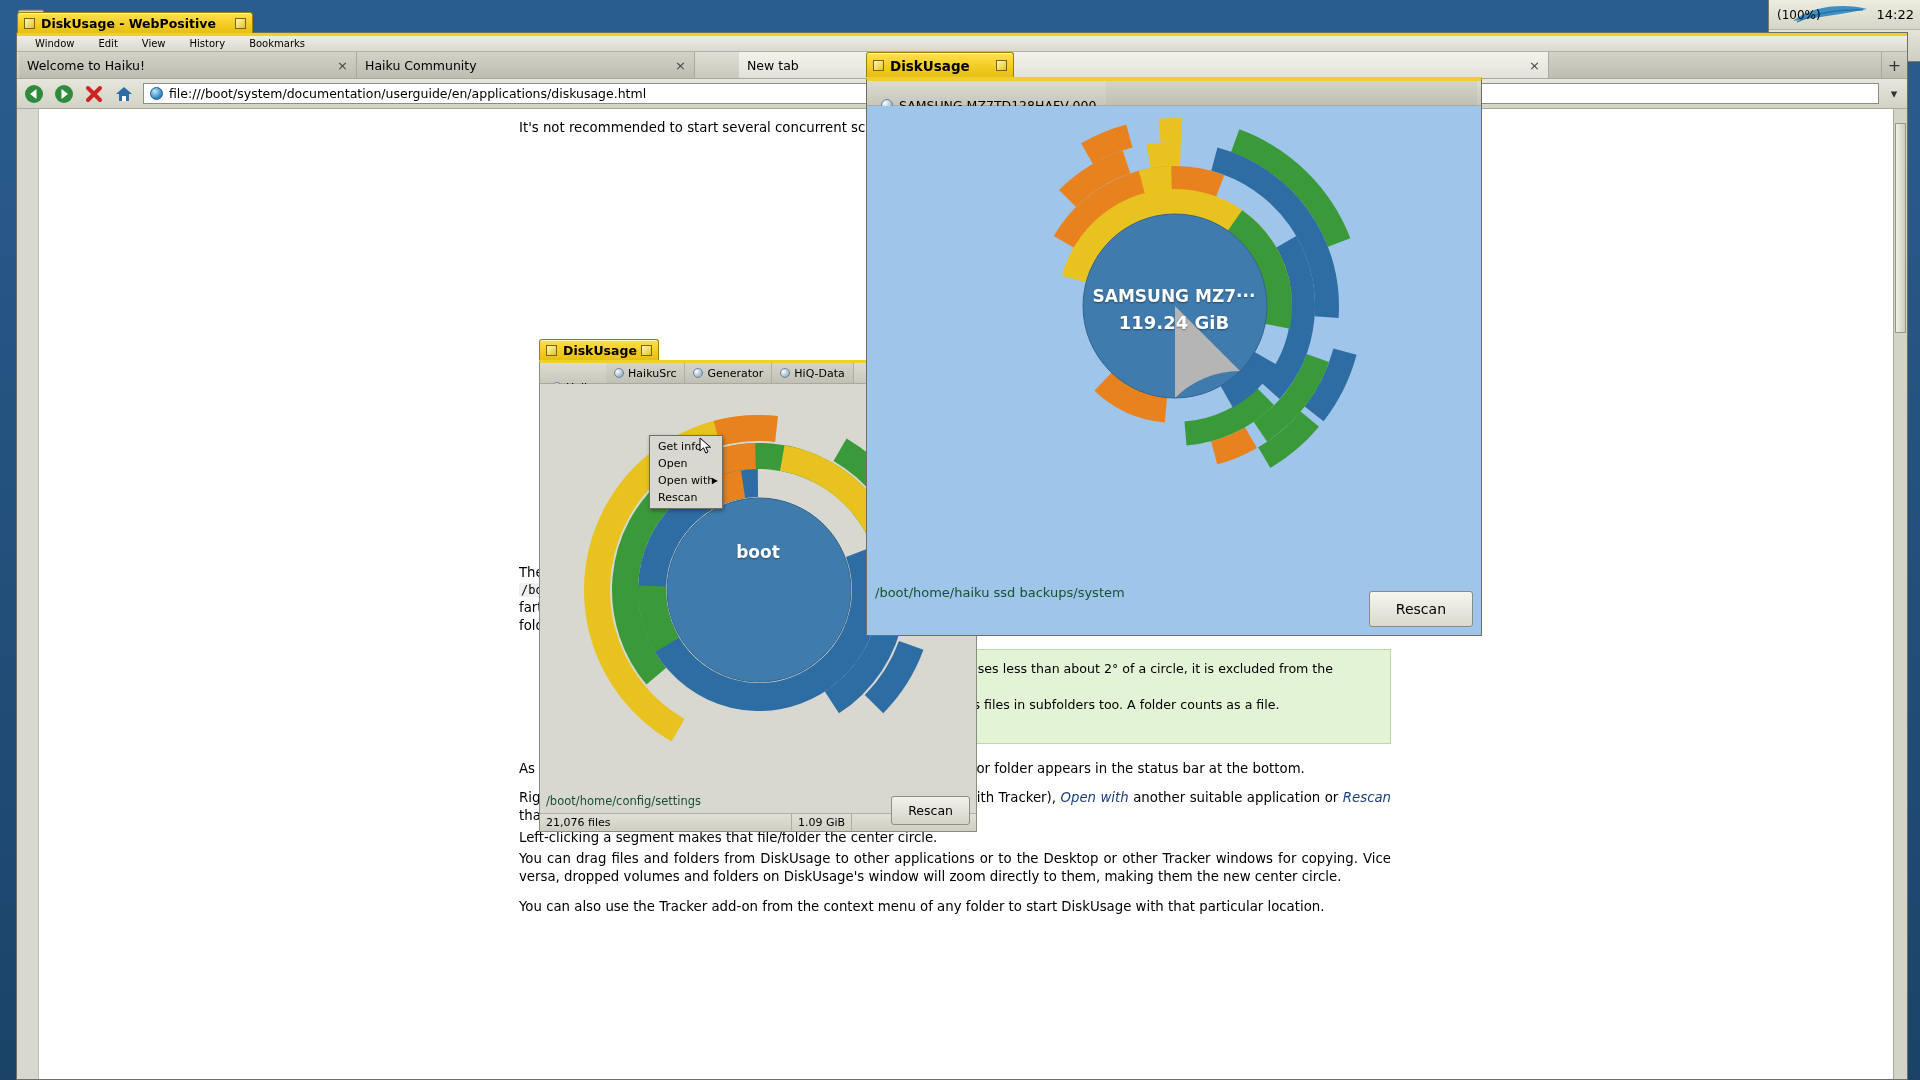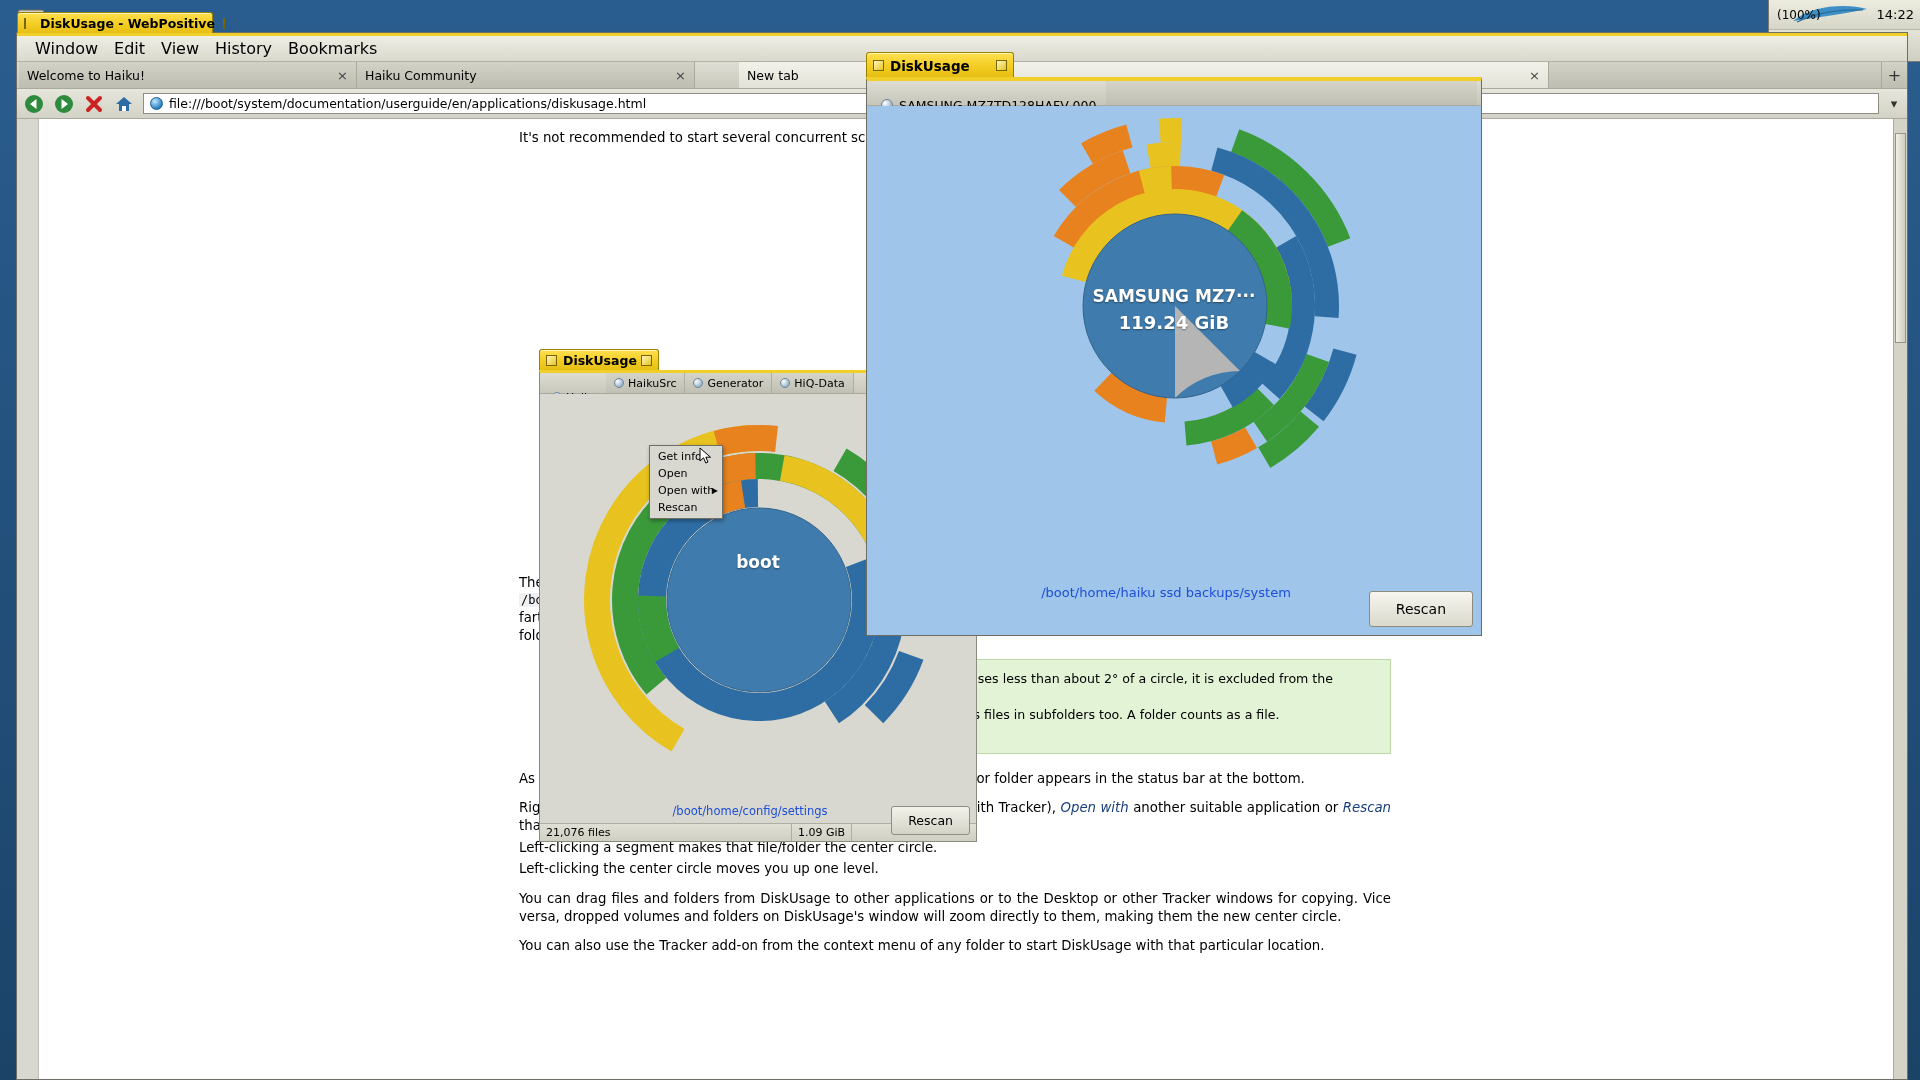--- a/index.html
+++ b/index.html
@@ -91,35 +91,35 @@
   }
   .tab-title { flex: 0 0 auto; }
 
   
   #webpositive {
     position: absolute; left: 16px; top: 32px;
     width: 1892px; height: 1048px;
     background: #d8d8d0;
     border: 1px solid #6e6e66;
   }
-  #wp-tab { left: 0; top: -21px; width: 196px; gap: 8px; }
+  #wp-tab { left: 0; top: -21px; width: 236px; }
   #wp-body {
     position: absolute; inset: 0;
     border-top: 3px solid #f0cf2a;
     background: #d8d8d0;
     display: flex; flex-direction: column;
   }
 
   #wp-menubar {
-    height: 26px;
+    height: 16px;
     background: linear-gradient(180deg,#eeeee4,#d9d9ce);
     border-bottom: 1px solid #b2b2a6;
     display: flex; align-items: center;
-    padding-left: 14px; gap: 8px;
-    font-size: 16px;
+    padding-left: 14px; gap: 16px;
+    font-size: 10px;
   }
   #wp-menubar .menu-item { cursor: default; padding: 2px 4px; }
 
   #wp-tabstrip {
     height: 27px;
     background: linear-gradient(180deg,#dedeD4,#c9c9bd);
     border-bottom: 1px solid #a9a99d;
     display: flex; align-items: stretch;
     padding-left: 2px;
   }
@@ -244,21 +244,21 @@
   }
   #du-doc-canvas {
     position: absolute; left: 0; top: 21px; right: 0; bottom: 40px;
     background: #d8d8d0; overflow: hidden;
   }
   #du-doc-status {
     position: absolute; left: 0; right: 0; bottom: 0; height: 40px;
   }
   .du-statusline {
     position: absolute; left: 0; right: 16px; top: 0; height: 19px;
-    font-size: 11.5px; padding: 3px 6px; color: #1d4ed8; text-align: center;
+    font-size: 11.5px; padding: 3px 6px; color: #14532d;
   }
   .du-statusbar {
     position: absolute; left: 0; right: 0; bottom: 0; height: 18px;
     display: flex; font-size: 11px;
     background: linear-gradient(180deg,#e0e0d6,#cfcfc3);
     border-top: 1px solid #aeaea2;
   }
   .du-statusbar .cell { padding: 2px 6px; border-right: 1px solid #aeaea2; }
   .du-statusbar .cell.files { width: 252px; }
   .du-rescan {
@@ -455,21 +455,20 @@
               <li>DiskUsage ignores symbolic links.</li>
             </ul>
           </div>
 
           <div class="para">As you move the mouse over a segment, information about that file or folder appears in the status bar at the bottom.</div>
 
           <div class="para" style="margin-bottom:4px;">
             <span>Right-clicking a segment offers a context menu to </span><em>Get info</em>, <em>Open</em><span> (with Tracker), </span><em>Open with</em><span> another suitable application or </span><em>Rescan</em><span> that particular folder.</span>
           </div>
           <div class="para" style="margin-bottom:4px;">Left-clicking a segment makes that file/folder the center circle.</div>
-          <div class="para">Left-clicking the center circle moves you up one level.</div>
 
           <div class="para">You can drag files and folders from DiskUsage to other applications or to the Desktop or other Tracker windows for copying. Vice versa, dropped volumes and folders on DiskUsage's window will zoom directly to them, making them the new center circle.</div>
           <div class="para">You can also use the Tracker add-on from the context menu of any folder to start DiskUsage with that particular location.</div>
         </div>
 
         <div id="du-doc">
           <div class="yellow-tab" id="du-doc-tab">
             <span class="tab-close"></span>
             <span class="tab-title">DiskUsage</span>
             <span class="tab-zoom"></span>

